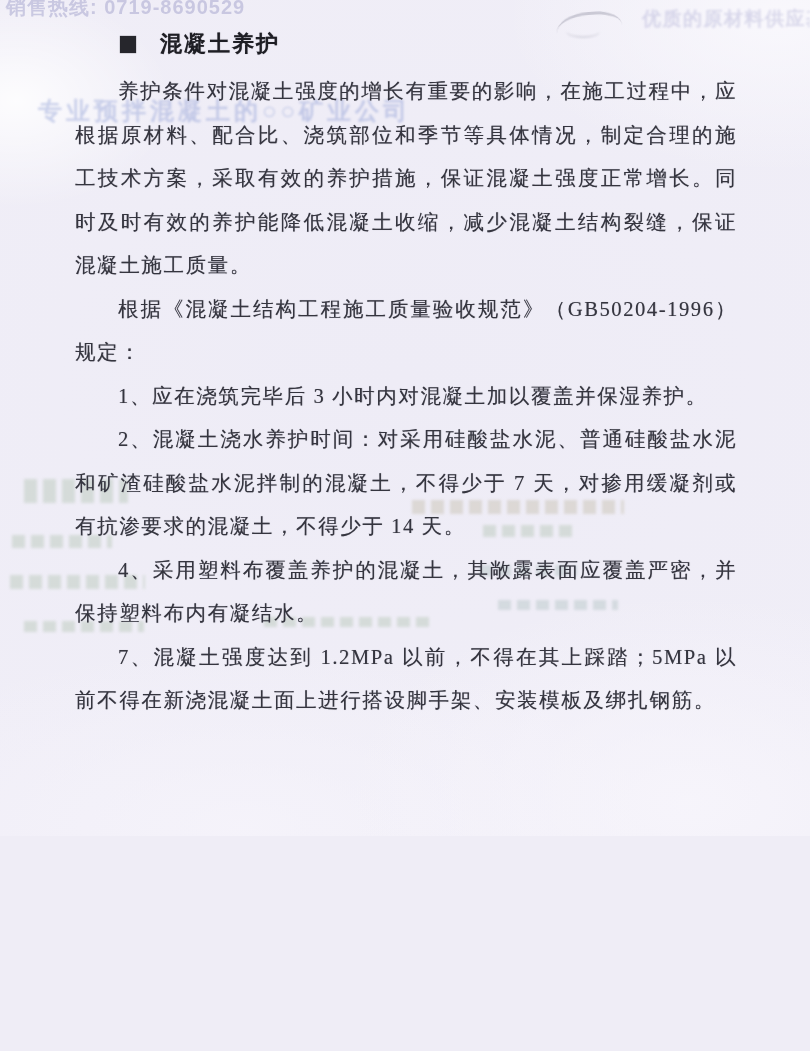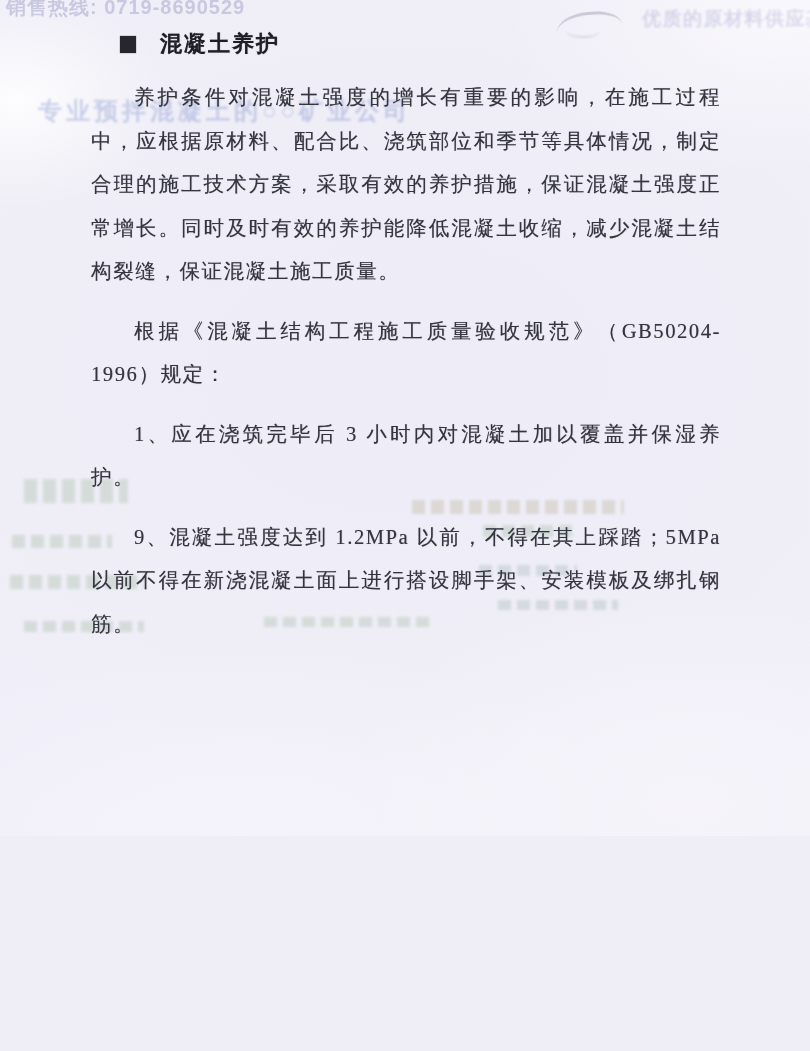--- a/index.html
+++ b/index.html
@@ -78,21 +78,21 @@
     width:16px;height:17px;margin-right:24px;
     background:#26262c;
     box-shadow:0 0 1px rgba(38,38,44,.8);
   }
   .heading-text{
     font-size:22px;font-weight:bold;letter-spacing:2px;
     color:#1e1e24;
     text-shadow:.3px .3px .7px rgba(30,30,38,.55);
   }
   .body-text p{
-    margin:16px;
+    margin:0;
     font-size:20.5px;line-height:43.5px;letter-spacing:1.6px;
     text-indent:2.1em;
     text-align:justify;
     text-shadow:.3px .3px .7px rgba(45,45,58,.45);
   }
 </style>
 </head>
 <body>
 
 <div class="page">
@@ -115,17 +115,19 @@
 
   <div class="content">
     <div class="heading">
       <div class="bullet-sq"></div>
       <div class="heading-text">混凝土养护</div>
     </div>
     <div class="body-text">
       <p>养护条件对混凝土强度的增长有重要的影响，在施工过程中，应根据原材料、配合比、浇筑部位和季节等具体情况，制定合理的施工技术方案，采取有效的养护措施，保证混凝土强度正常增长。同时及时有效的养护能降低混凝土收缩，减少混凝土结构裂缝，保证混凝土施工质量。</p>
       <p>根据《混凝土结构工程施工质量验收规范》（GB50204-1996）规定：</p>
       <p>1、应在浇筑完毕后 3 小时内对混凝土加以覆盖并保湿养护。</p>
-      <p>9、混凝土强度达到 1.2MPa 以前，不得在其上踩踏；5MPa 以前不得在新浇混凝土面上进行搭设脚手架、安装模板及绑扎钢筋。</p>
+      <p>2、混凝土浇水养护时间：对采用硅酸盐水泥、普通硅酸盐水泥和矿渣硅酸盐水泥拌制的混凝土，不得少于 7 天，对掺用缓凝剂或有抗渗要求的混凝土，不得少于 14 天。</p>
+      <p>4、采用塑料布覆盖养护的混凝土，其敞露表面应覆盖严密，并保持塑料布内有凝结水。</p>
+      <p>7、混凝土强度达到 1.2MPa 以前，不得在其上踩踏；5MPa 以前不得在新浇混凝土面上进行搭设脚手架、安装模板及绑扎钢筋。</p>
     </div>
   </div>
 
 </div>
 
 </body></html>

